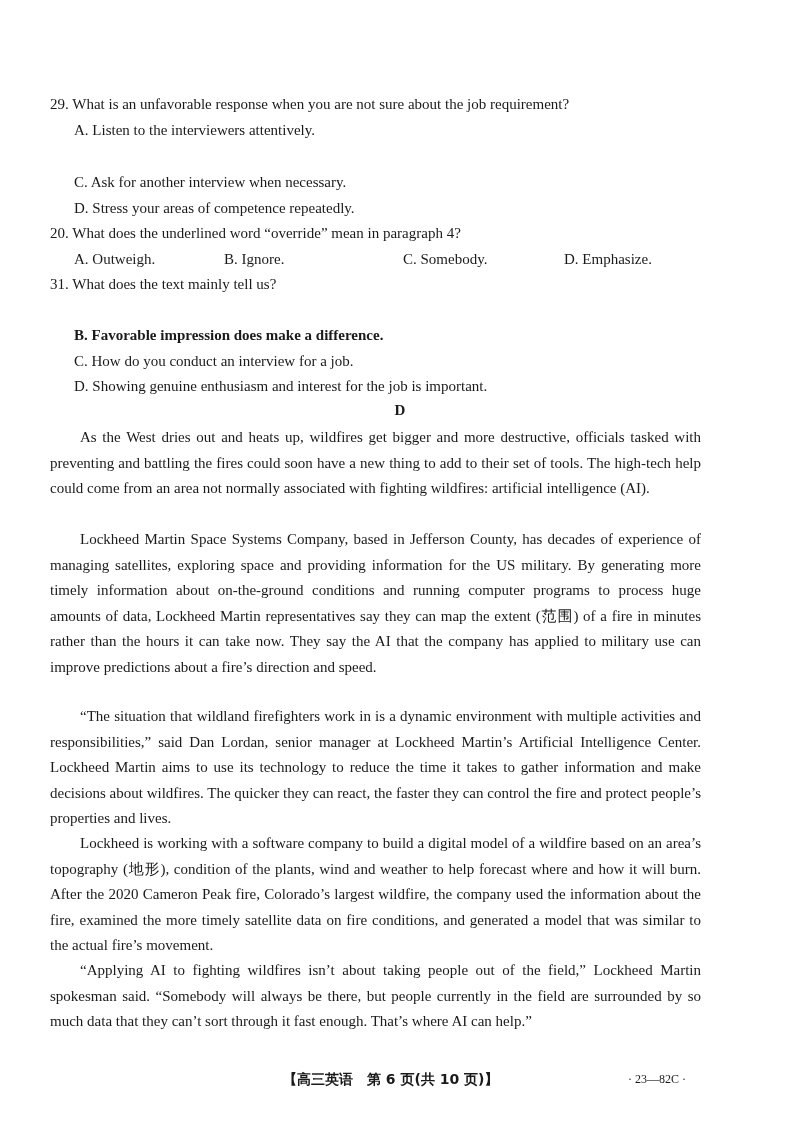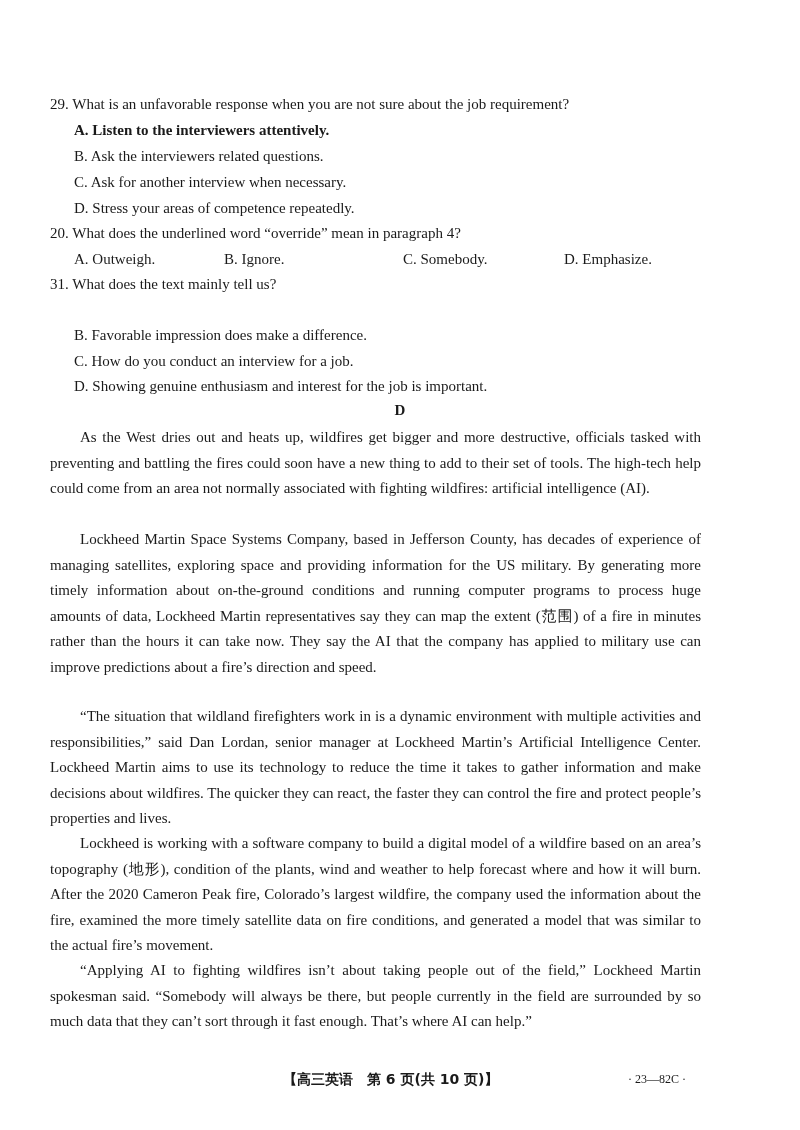--- a/index.html
+++ b/index.html
@@ -22,35 +22,34 @@
   .footer-left { position: absolute; left: 283px; top: 1071px; font-size: 14px; font-family: "DejaVu Sans", sans-serif; font-weight: bold; }
   .footer-right { position: absolute; left: 628px; top: 1072px; font-size: 12px; }
   .line { white-space: nowrap; }
 </style>
 </head>
 <body>
 
 <div class="page">
 
   <div class="q line" style="top:96px;">29. What is an unfavorable response when you are not sure about the job requirement?</div>
-  <div class="opt line" style="top:122px;font-weight:bold;">A. Listen to the interviewers attentively.</div>
-  <div class="opt line" style="top:148px;">B. Ask the interviewers related questions.</div>
+  <div class="opt line" style="top:122px;">A. Listen to the interviewers attentively.</div>
   <div class="opt line" style="top:174px;">C. Ask for another interview when necessary.</div>
   <div class="opt line" style="top:200px;">D. Stress your areas of competence repeatedly.</div>
 
   <div class="q line" style="top:225px;">20. What does the underlined word “override” mean in paragraph 4?</div>
   <div class="row4" style="top:251px;">
     <span style="left:0px;">A. Outweigh.</span>
     <span style="left:150px;">B. Ignore.</span>
     <span style="left:329px;">C. Somebody.</span>
     <span style="left:490px;">D. Emphasize.</span>
   </div>
 
   <div class="q line" style="top:276px;">31. What does the text mainly tell us?</div>
-  <div class="opt line" style="top:327px;">B. Favorable impression does make a difference.</div>
+  <div class="opt line" style="top:327px;font-weight:bold;">B. Favorable impression does make a difference.</div>
   <div class="opt line" style="top:353px;">C. How do you conduct an interview for a job.</div>
   <div class="opt line" style="top:378px;">D. Showing genuine enthusiasm and interest for the job is important.</div>
 
   <div class="sec" style="top:402px;">D</div>
 
   <div class="para" style="top:425px;">As the West dries out and heats up, wildfires get bigger and more destructive, officials tasked with preventing and battling the fires could soon have a new thing to add to their set of tools. The high-tech help could come from an area not normally associated with fighting wildfires: artificial intelligence (AI).</div>
   <div class="para" style="top:527px;">Lockheed Martin Space Systems Company, based in Jefferson County, has decades of experience of managing satellites, exploring space and providing information for the US military. By generating more timely information about on-the-ground conditions and running computer programs to process huge amounts of data, Lockheed Martin representatives say they can map the extent (范围) of a fire in minutes rather than the hours it can take now. They say the AI that the company has applied to military use can improve predictions about a fire’s direction and speed.</div>
   <div class="para" style="top:704px;">“The situation that wildland firefighters work in is a dynamic environment with multiple activities and responsibilities,” said Dan Lordan, senior manager at Lockheed Martin’s Artificial Intelligence Center. Lockheed Martin aims to use its technology to reduce the time it takes to gather information and make decisions about wildfires. The quicker they can react, the faster they can control the fire and protect people’s properties and lives.</div>
   <div class="para" style="top:831px;">Lockheed is working with a software company to build a digital model of a wildfire based on an area’s topography (地形), condition of the plants, wind and weather to help forecast where and how it will burn. After the 2020 Cameron Peak fire, Colorado’s largest wildfire, the company used the information about the fire, examined the more timely satellite data on fire conditions, and generated a model that was similar to the actual fire’s movement.</div>
   <div class="para" style="top:958px;">“Applying AI to fighting wildfires isn’t about taking people out of the field,” Lockheed Martin spokesman said. “Somebody will always be there, but people currently in the field are surrounded by so much data that they can’t sort through it fast enough. That’s where AI can help.”</div>

